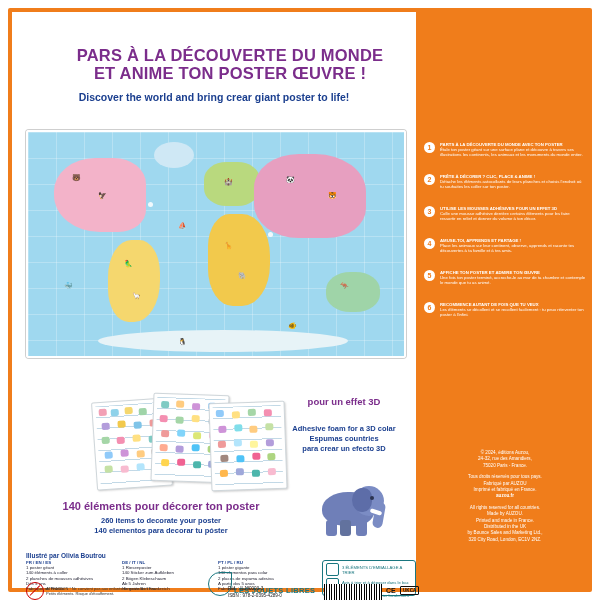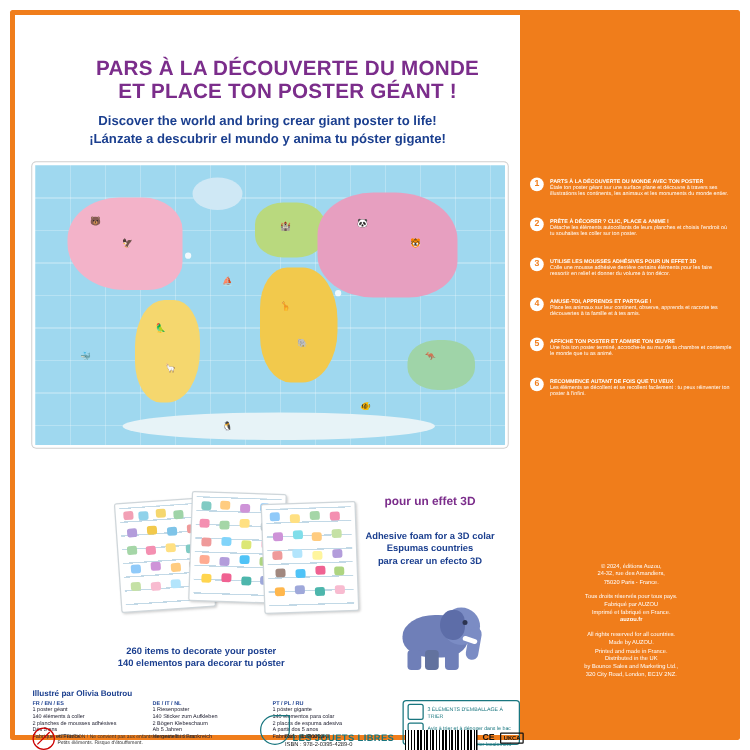--- a/index.html
+++ b/index.html
@@ -207,26 +207,25 @@
 </head>
 <body>
 
 <div class="page">
   <div class="frame"></div>
 
   <div class="panel">
 
     <div class="title">
       <div>PARS À LA DÉCOUVERTE DU MONDE</div>
-      <div>ET PLACE TON POSTER GÉANT !</div>
+      <div>ET ANIME TON POSTER ŒUVRE !</div>
     </div>
 
     <div class="subtitle">
       <div>Discover the world and bring crear giant poster to life!</div>
-      <div class="es">¡Lánzate a descubrir el mundo y anima tu póster gigante!</div>
     </div>
 
     <div class="map">
       <div class="sea"></div>
       <div class="grid"></div>
       <div class="cont c-gr"></div>
       <div class="cont c-na"></div>
       <div class="cont c-sa"></div>
       <div class="cont c-eu"></div>
       <div class="cont c-af"></div>
@@ -331,20 +330,21 @@
 
     <div class="foam-title">
       <div>pour un effet 3D</div>
     </div>
     <div class="foam-sub">
       <div>Adhesive foam for a 3D colar</div>
       <div>Espumas countries</div>
       <div>para crear un efecto 3D</div>
     </div>
 
+    <div class="count">140 éléments pour décorer ton poster</div>
     <div class="count-sub">
       <div>260 items to decorate your poster</div>
       <div>140 elementos para decorar tu póster</div>
     </div>
 
     <div class="eleph">
       <div class="body"></div>
         <div class="l1"></div>
         <div class="l2"></div>
         <div class="l3"></div>

